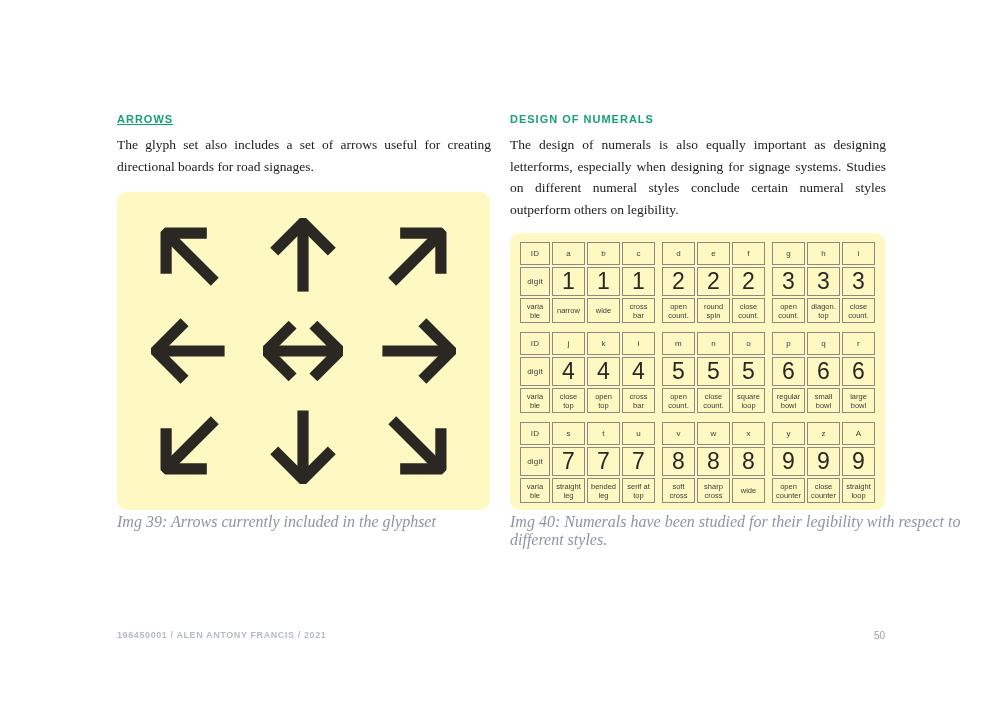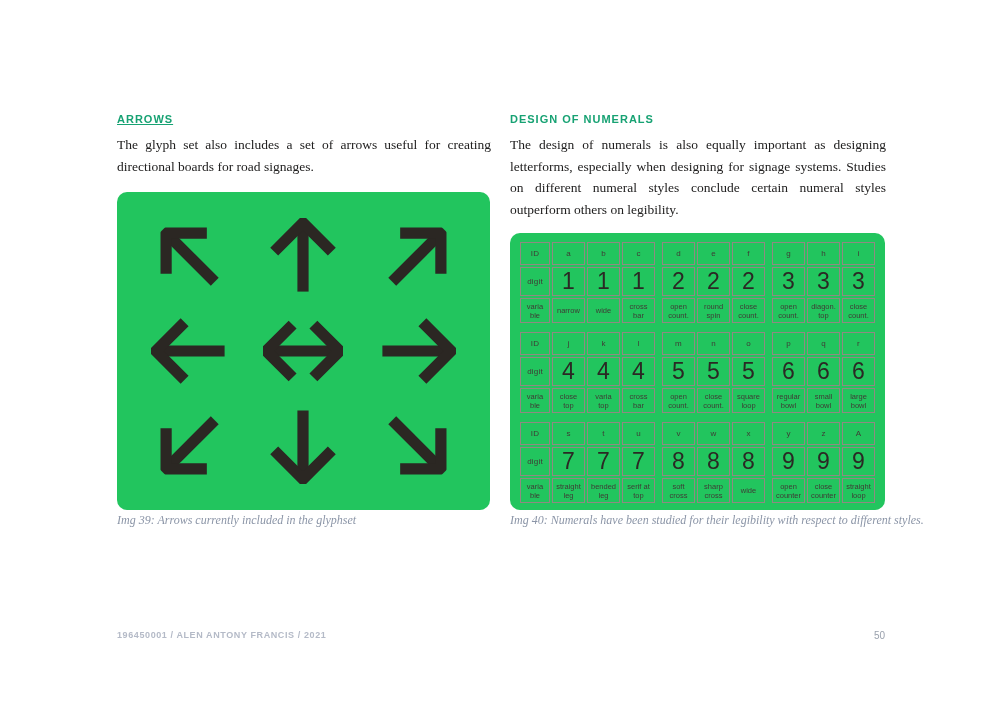--- a/index.html
+++ b/index.html
@@ -23,21 +23,21 @@
     position:absolute;
     margin:0;
     font-family:"Liberation Serif",serif;
     font-size:13.5px;
     line-height:21.6px;
     text-align:justify;
     color:#212020;
   }
   .panel{
     position:absolute;
-    background:#22c55e;
+    background:#fef9c3;
     border-radius:10px;
   }
   .panel-arrows{left:117px;top:192px;width:373px;height:318px;}
   .panel-numerals{left:510px;top:233px;width:375px;height:277px;}
   .arrow-grid{
     width:100%;height:100%;
     box-sizing:border-box;
     padding:20px 18px;
     display:grid;
     grid-template-columns:repeat(3,1fr);
@@ -82,21 +82,21 @@
     font-size:7.5px;
     line-height:9px;
     padding:11px 2px;
     box-sizing:border-box;
   }
   .caption{
     position:absolute;
     margin:0;
     font-family:"Liberation Serif",serif;
     font-style:italic;
-    font-size:12px;
+    font-size:16px;
     color:#8b95a7;
   }
   .footer-text{
     position:absolute;
     left:117px;top:630px;
     font-size:9px;
     font-weight:700;
     letter-spacing:0.6px;
     color:#b4bac7;
   }
@@ -244,21 +244,21 @@
             <div class="ncell small">ID</div>
             <div class="ncell small">j</div>
             <div class="ncell small">k</div>
             <div class="ncell small">l</div>
             <div class="ncell small">digit</div>
             <div class="ncell digitc">4</div>
             <div class="ncell digitc">4</div>
             <div class="ncell digitc">4</div>
             <div class="ncell varc">varia ble</div>
             <div class="ncell varc">close top</div>
-            <div class="ncell varc">varia top</div>
+            <div class="ncell varc">open top</div>
             <div class="ncell varc">cross bar</div>
           </div>
           <div class="ntable">
             <div class="ncell small">m</div>
             <div class="ncell small">n</div>
             <div class="ncell small">o</div>
             <div class="ncell digitc">5</div>
             <div class="ncell digitc">5</div>
             <div class="ncell digitc">5</div>
             <div class="ncell varc">open count.</div>

